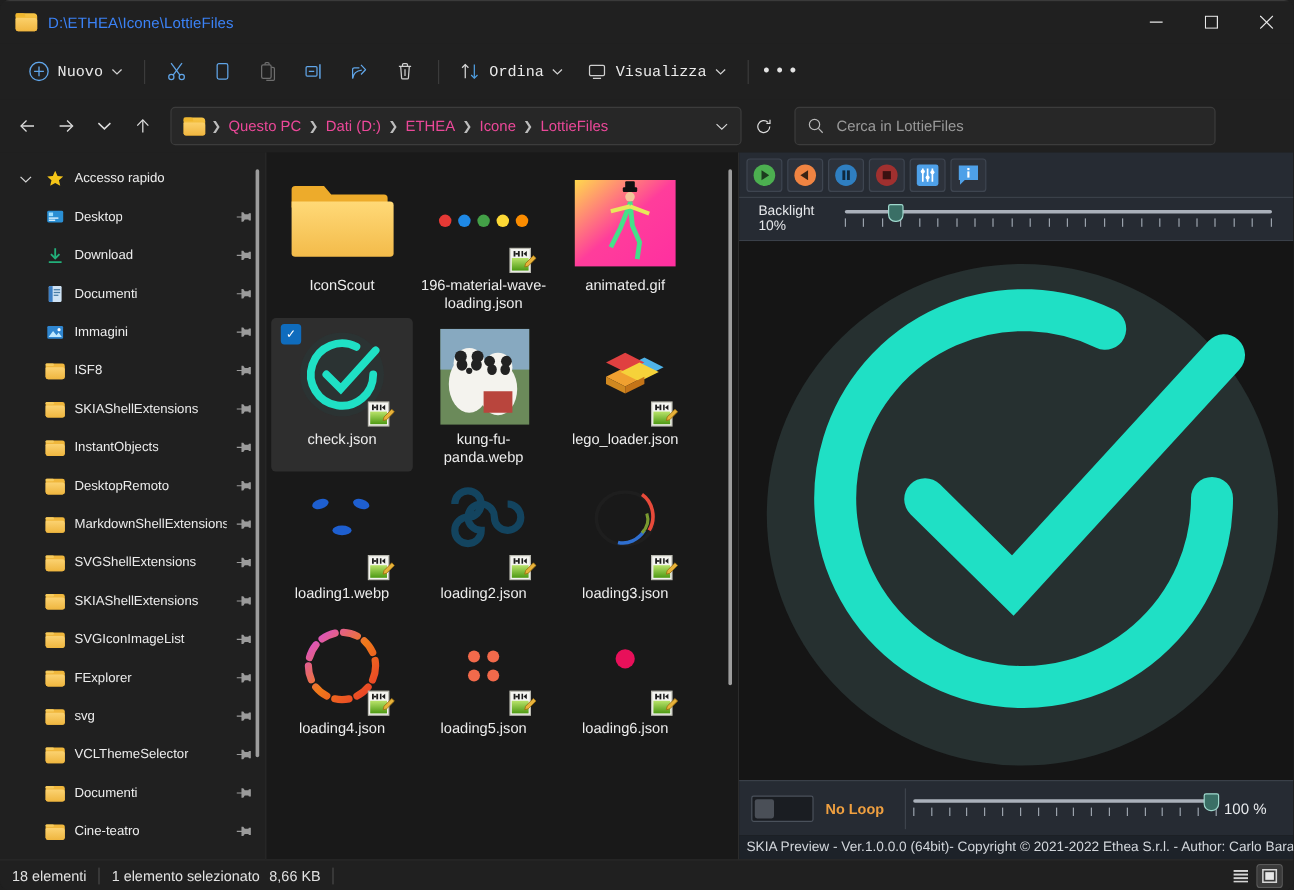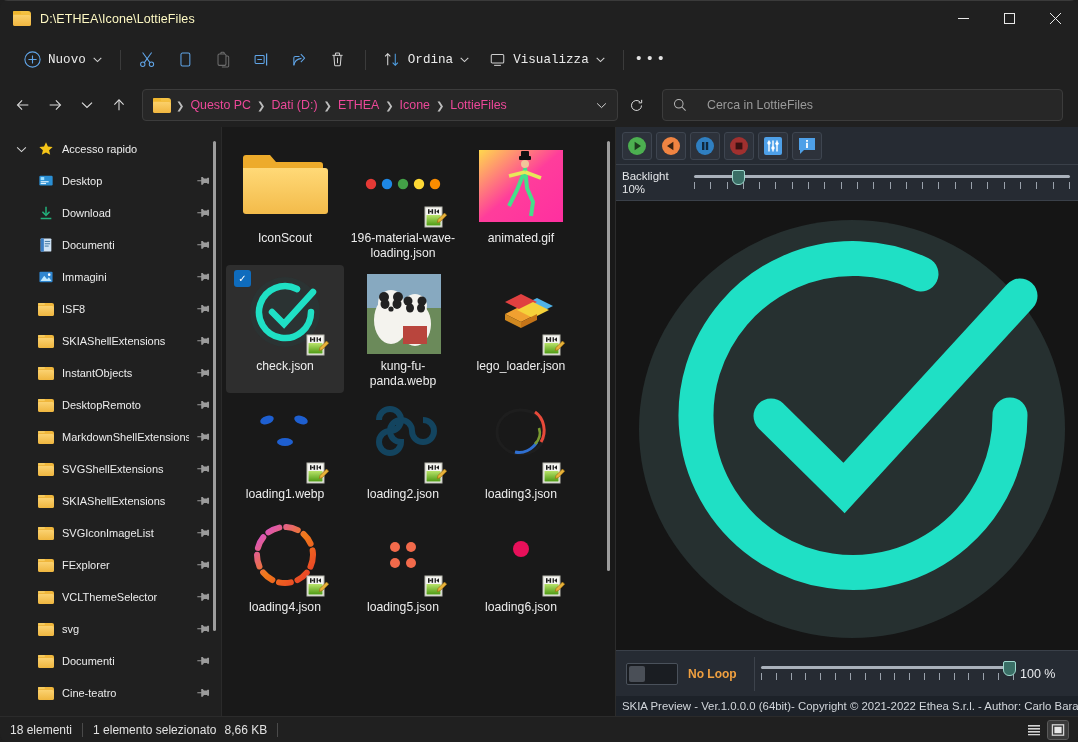--- a/index.html
+++ b/index.html
@@ -18,21 +18,21 @@
   .titlebar { height:36px; display:flex; align-items:center; background:#202020; flex:0 0 36px;
               border-top:1px solid #3a3a3a; }
   .title-left { display:flex; align-items:center; gap:9px; padding-left:13px; }
   .folder-ico { width:18px; height:15px; position:relative; display:inline-block; }
   .folder-ico .back { position:absolute; left:0; top:0; width:18px; height:15px;
      background:linear-gradient(#f6c445,#e9a824); border-radius:2px 3px 2px 2px; }
   .folder-ico .tab { position:absolute; left:0; top:0; width:8px; height:3px;
      background:#f0b72e; border-radius:1px 2px 0 0;}
   .folder-ico .front { position:absolute; left:0; bottom:0; width:18px; height:11px;
      background:linear-gradient(#fbd06a,#f0b640); border-radius:1px 2px 2px 2px; }
-  .title-text { font-size:12.5px; color:#fef9c3; letter-spacing:.1px; }
+  .title-text { font-size:12.5px; color:#3b82f6; letter-spacing:.1px; }
   .wincontrols { margin-left:auto; display:flex; height:36px; }
   .wcbtn { width:46px; height:36px; display:flex; align-items:center; justify-content:center;
            color:#e8e8e8; font-size:12px; }
   .wcbtn svg { display:block; }
 
   
   .cmdbar { height:47px; flex:0 0 47px; display:flex; align-items:center; padding:0 14px; gap:0; background:#202020;font-family:Liberation Mono, monospace;}
   .cmd-item { height:32px; display:flex; align-items:center; gap:7px; padding:0 9px; border-radius:4px;
               color:#eaeaea; font-size:12.6px; white-space:nowrap; }
   .cmd-icon { display:flex; align-items:center; justify-content:center; width:18px; height:18px; color:#cfcfcf;}
@@ -50,22 +50,22 @@
   .addrbox { flex:1 1 auto; height:32px; background:#272727; border:1px solid #3c3c3c; border-radius:4px;
              display:flex; align-items:center; padding:0 4px 0 8px; margin-left:6px; max-width:476px;}
   .crumbs { display:flex; align-items:center; flex:1 1 auto; gap:0; overflow:hidden;}
   .crumb { font-size:12.4px; color:#ec4899; padding:3px 5px; border-radius:3px; white-space:nowrap;}
   .crumb-sep { color:#bdbdbd; font-size:10px; padding:0 1px; }
   .addr-ico { margin:0 4px 0 2px; }
   .addr-right { display:flex; align-items:center; gap:0; margin-left:auto;}
   .mini { width:24px; height:26px; display:flex; align-items:center; justify-content:center; border-radius:3px; color:#d8d8d8;}
   .refresh { width:28px; height:28px; display:flex; align-items:center; justify-content:center; border-radius:4px;
              color:#dcdcdc; margin-left:2px; }
-  .searchbox { width:401px; height:32px; background:#272727; border:1px solid #3c3c3c; border-radius:4px;
-               display:flex; align-items:center; padding:0 10px; gap:20px; margin-left:10px; }
+  .searchbox { width:351px; height:32px; background:#272727; border:1px solid #3c3c3c; border-radius:4px;
+               display:flex; align-items:center; padding:0 10px; gap:10px; margin-left:10px; }
   .searchbox input { background:transparent; border:0; outline:0; color:#e0e0e0; font-size:12.4px;
                      font-family:"Liberation Sans",sans-serif; width:100%; }
   .searchbox input::placeholder { color:#9a9a9a; }
 
   
   .bodyrow { flex:1 1 auto; display:flex; min-height:0; }
 
   
   .sidebar { width:221px; flex:0 0 221px; background:#202020; position:relative; overflow:hidden;
              padding-top:6px; }
@@ -100,21 +100,21 @@
   .fa-scroll { position:absolute; right:5px; top:14px; width:3px; height:430px; background:#9d9d9d; border-radius:2px;}
 
   
   .preview { width:463px; flex:0 0 463px; background:#181818; display:flex; flex-direction:column;
              border-left:1px solid #2c2c2c; }
   .pv-toolbar { height:38px; flex:0 0 38px; background:#262b33; display:flex; align-items:center; gap:4px;
                 padding:0 6px; border-bottom:1px solid #3a4049;}
   .pvbtn { width:30px; height:28px; border:1px solid #3e4550; border-radius:3px; background:#2d323b;
            display:flex; align-items:center; justify-content:center;}
   .pv-backlight { height:36px; flex:0 0 36px; background:#262b33; display:flex; align-items:center;
-                  padding:0 6px; gap:10px; border-bottom:1px solid #3a4049;}
+                  padding:0 16px; gap:10px; border-bottom:1px solid #3a4049;}
   .bl-label { font-size:11.5px; color:#e5e7ea; line-height:13px; white-space:nowrap; width:62px;}
   .slider-wrap { flex:1 1 auto; position:relative; height:30px; }
   .sl-track { position:absolute; left:0; right:2px; top:7px; height:3px; background:#aab1bb; border-radius:2px;}
   .sl-ticks { position:absolute; left:0; right:2px; top:14px; height:8px; display:flex; justify-content:space-between;}
   .sl-ticks i { width:1px; height:7px; background:#9aa2ac; display:block;}
   .sl-thumb { position:absolute; top:2px; width:13px; height:15px; background:#3a6f66; border:1px solid #9fd8cd;
               border-radius:2px 2px 6px 6px; }
   .pv-canvas { flex:1 1 auto; background:#151515; display:flex; align-items:center; justify-content:center;
                position:relative; overflow:hidden;}
   .pv-bottom { height:46px; flex:0 0 46px; background:#262b33; display:flex; align-items:center;
@@ -568,35 +568,35 @@
           </div>
           <div class="sb-item">
             <span class="sb-indent"></span>
             <span class="sb-ico">
               <span class="folder-sm">
                 <span class="f1"></span>
                 <span class="f2"></span>
                 <span class="f3"></span>
               </span>
             </span>
+            <span class="lbl">svg</span>
+            <span class="pin"><svg width="13" height="13" viewBox="0 0 16 16" fill="#9b9b9b">
+                <path d="M9.6 1.2 14.8 6.4l-1.4 1.4-1.1-.3-2.6 2.6.4 2.6-1.3 1.3-3-3-3.4 3.4-.8-.8L5 10.2l-3-3L3.3 5.9l2.6.4L8.5 3.7l-.3-1.1z"></path>
+              </svg></span>
+          </div>
+          <div class="sb-item">
+            <span class="sb-indent"></span>
+            <span class="sb-ico">
+              <span class="folder-sm">
+                <span class="f1"></span>
+                <span class="f2"></span>
+                <span class="f3"></span>
+              </span>
+            </span>
             <span class="lbl">VCLThemeSelector</span>
-            <span class="pin"><svg width="13" height="13" viewBox="0 0 16 16" fill="#9b9b9b">
-                <path d="M9.6 1.2 14.8 6.4l-1.4 1.4-1.1-.3-2.6 2.6.4 2.6-1.3 1.3-3-3-3.4 3.4-.8-.8L5 10.2l-3-3L3.3 5.9l2.6.4L8.5 3.7l-.3-1.1z"></path>
-              </svg></span>
-          </div>
-          <div class="sb-item">
-            <span class="sb-indent"></span>
-            <span class="sb-ico">
-              <span class="folder-sm">
-                <span class="f1"></span>
-                <span class="f2"></span>
-                <span class="f3"></span>
-              </span>
-            </span>
-            <span class="lbl">svg</span>
             <span class="pin"><svg width="13" height="13" viewBox="0 0 16 16" fill="#9b9b9b">
                 <path d="M9.6 1.2 14.8 6.4l-1.4 1.4-1.1-.3-2.6 2.6.4 2.6-1.3 1.3-3-3-3.4 3.4-.8-.8L5 10.2l-3-3L3.3 5.9l2.6.4L8.5 3.7l-.3-1.1z"></path>
               </svg></span>
           </div>
           <div class="sb-item">
             <span class="sb-indent"></span>
             <span class="sb-ico">
               <span class="folder-sm">
                 <span class="f1"></span>
                 <span class="f2"></span>

